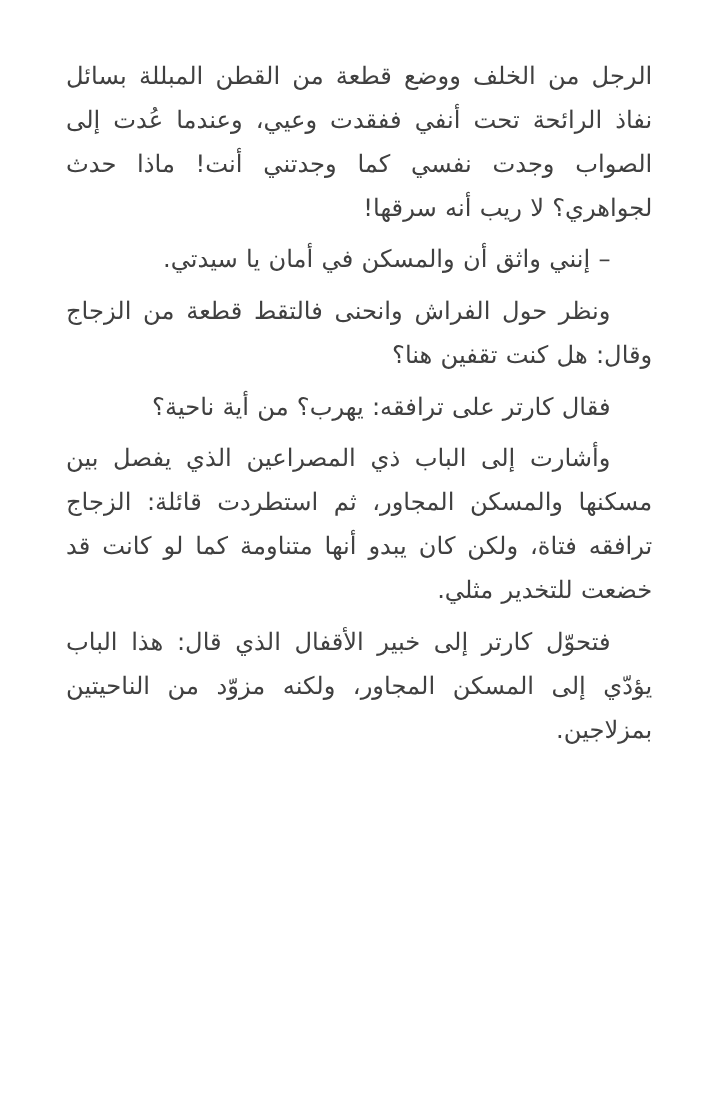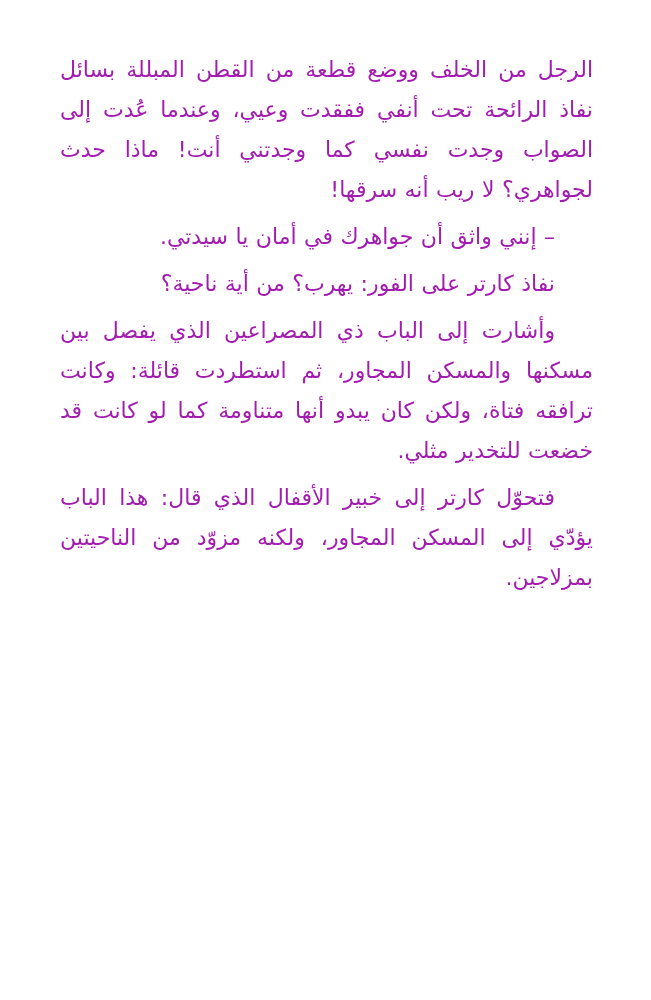--- a/index.html
+++ b/index.html
@@ -12,21 +12,21 @@
     background: #ffffff;
     overflow: hidden;
   }
   .page {
     direction: rtl;
     box-sizing: border-box;
     width: 651px;
     height: 1000px;
     padding: 50px 58px 20px 60px;
     background: #ffffff;
-    color: #a21caf;
+    color: #404040;
     font-family: "DejaVu Sans", sans-serif;
   }
   .text-block {
     width: 100%;
   }
   .para {
     font-size: 22px;
     line-height: 40px;
     text-align: justify;
     text-justify: inter-word;
@@ -40,18 +40,19 @@
   .para:last-child {
     margin-bottom: 0;
   }
 </style>
 </head>
 <body>
 
 <div class="page">
   <div class="text-block" id="text-block">
       <p class="para continuation">الرجل من الخلف ووضع قطعة من القطن المبللة بسائل نفاذ الرائحة تحت أنفي ففقدت وعيي، وعندما عُدت إلى الصواب وجدت نفسي كما وجدتني أنت! ماذا حدث لجواهري؟ لا ريب أنه سرقها!</p>
-      <p class="para dialogue">– إنني واثق أن جواهرك في أمان يا سيدتي.</p>
-      <p class="para body">نفاذ كارتر على الفور: يهرب؟ من أية ناحية؟</p>
-      <p class="para body">وأشارت إلى الباب ذي المصراعين الذي يفصل بين مسكنها والمسكن المجاور، ثم استطردت قائلة: وكانت ترافقه فتاة، ولكن كان يبدو أنها متناومة كما لو كانت قد خضعت للتخدير مثلي.</p>
+      <p class="para dialogue">– إنني واثق أن والمسكن في أمان يا سيدتي.</p>
+      <p class="para body">ونظر حول الفراش وانحنى فالتقط قطعة من الزجاج وقال: هل كنت تقفين هنا؟</p>
+      <p class="para body">فقال كارتر على ترافقه: يهرب؟ من أية ناحية؟</p>
+      <p class="para body">وأشارت إلى الباب ذي المصراعين الذي يفصل بين مسكنها والمسكن المجاور، ثم استطردت قائلة: الزجاج ترافقه فتاة، ولكن كان يبدو أنها متناومة كما لو كانت قد خضعت للتخدير مثلي.</p>
       <p class="para body">فتحوّل كارتر إلى خبير الأقفال الذي قال: هذا الباب يؤدّي إلى المسكن المجاور، ولكنه مزوّد من الناحيتين بمزلاجين.</p>
     </div>
 </div>
 
 </body></html>

